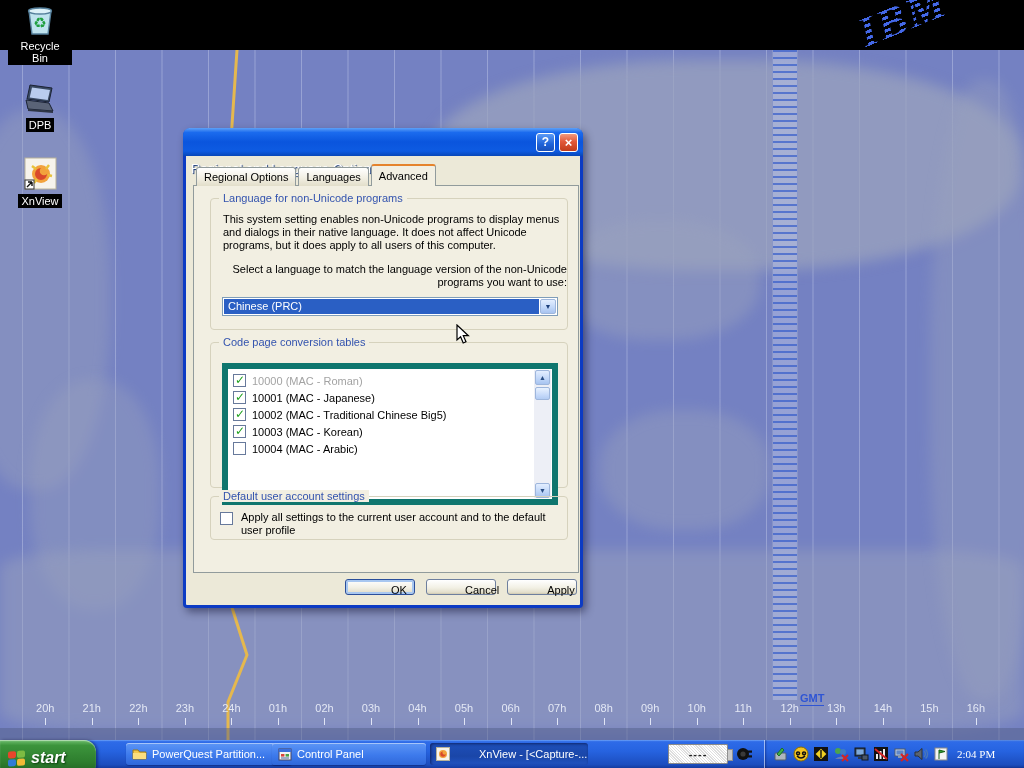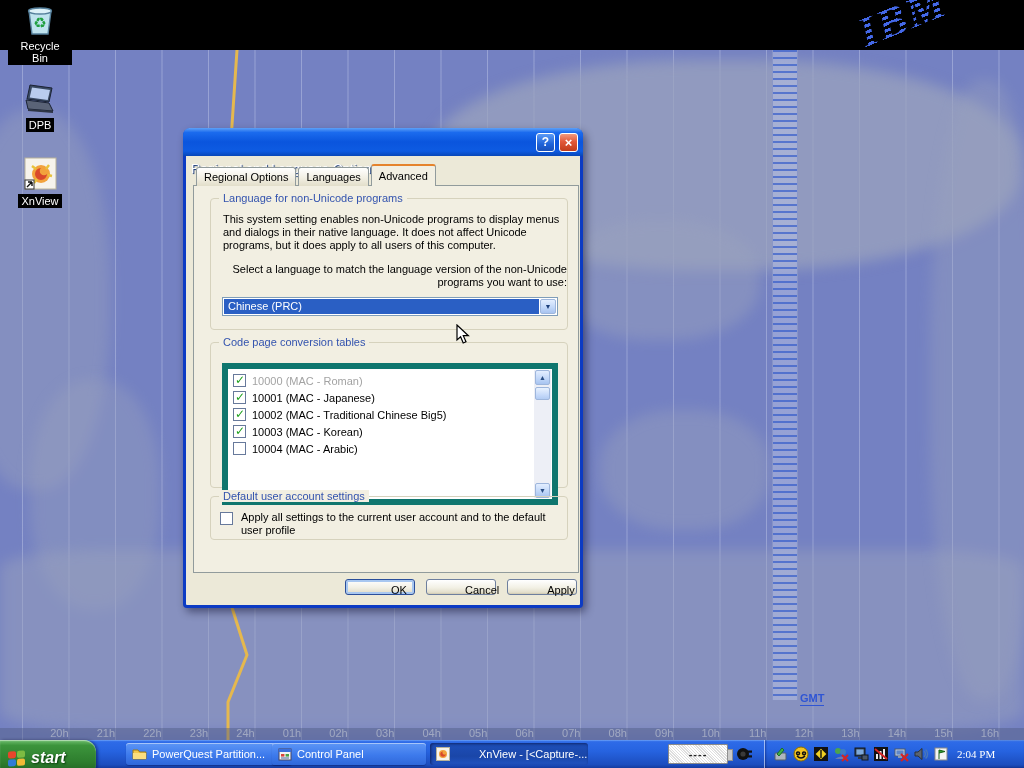--- a/index.html
+++ b/index.html
@@ -16,21 +16,21 @@
   #ibm-logo { position:absolute; right:75px; top:-8px; font-family:"Liberation Serif","DejaVu Serif",serif;
     font-weight:bold; font-style:italic; font-size:44px; letter-spacing:2px; transform:rotate(-22deg);
     background-image:repeating-linear-gradient(180deg,#4468E8 0 3px,#000 3px 6px);
     -webkit-background-clip:text; background-clip:text; color:transparent; }
   #stripeband { position:absolute; left:772px; top:0; width:26px; height:650px;
     background:repeating-linear-gradient(180deg,#4d6fd0 0 2px,rgba(190,200,235,.55) 2px 7px);
     border-left:1px solid #8a97c8; border-right:1px solid #8a97c8; opacity:.85; }
   #gmt { position:absolute; left:50px; top:600px; color:#2F55D4; font-weight:bold; border-bottom:1px solid #2F55D4; padding-bottom:1px; }
   #yellowline { position:absolute; left:0; top:0; width:1024px; height:690px; }
   #tzrow { position:absolute; left:22px; top:652px; width:977px; display:flex; }
-  .tz-cell { flex:1; text-align:right; position:relative; color:rgba(236,240,250,.92);margin-top:25px; }
+  .tz-cell { flex:1; text-align:center; position:relative; color:rgba(236,240,250,.92); }
   .tz-cell::after { content:""; position:absolute; left:50%; top:16px; width:1px; height:7px; background:rgba(240,244,255,.85); }
   #bottomstrip { position:absolute; left:0; top:678px; width:1024px; height:12px; background:rgba(80,90,130,.45); }
 
   
   .dicon { position:absolute; width:64px; text-align:center; z-index:4; cursor:default; }
   .dicon .glyph { display:block; margin:0 auto; }
   .dicon .dlabel { display:inline-block; margin-top:2px; background:#000; color:#fff; padding:1px 3px; line-height:12px; }
 
   
   #win { position:absolute; left:183px; top:128px; width:400px; height:480px; z-index:5;

